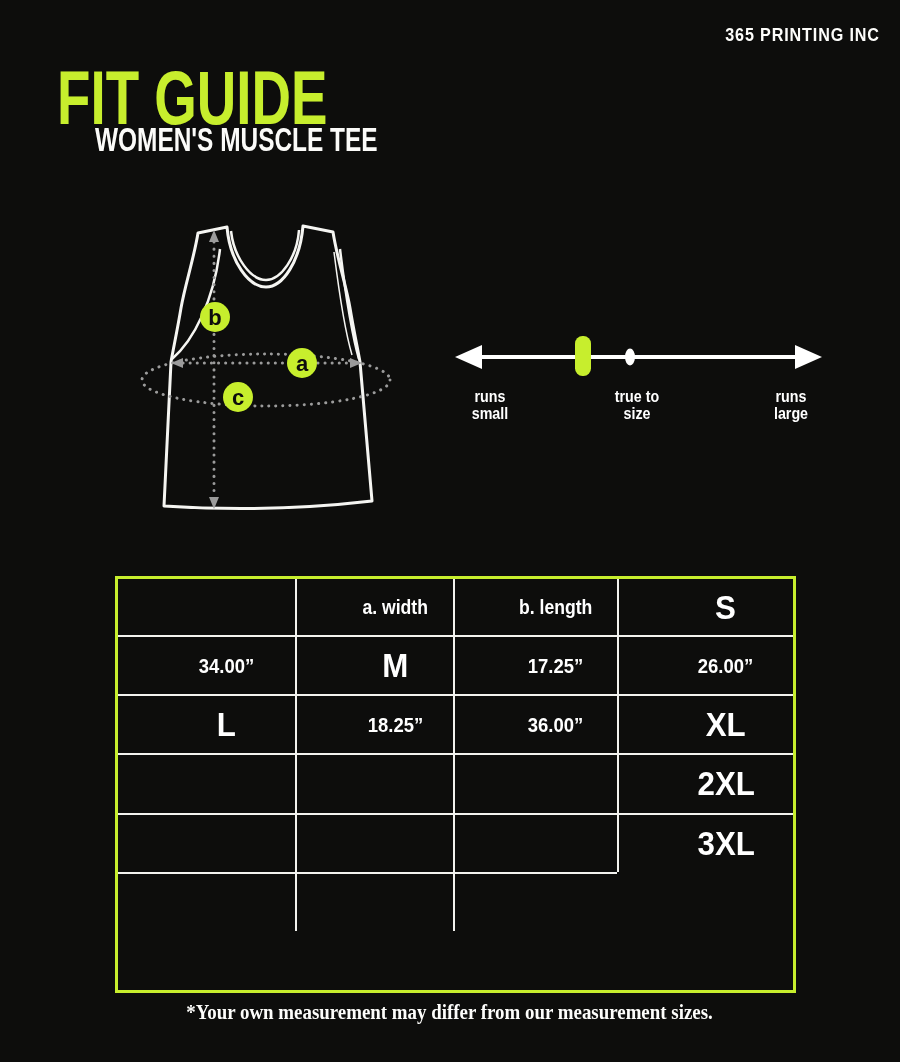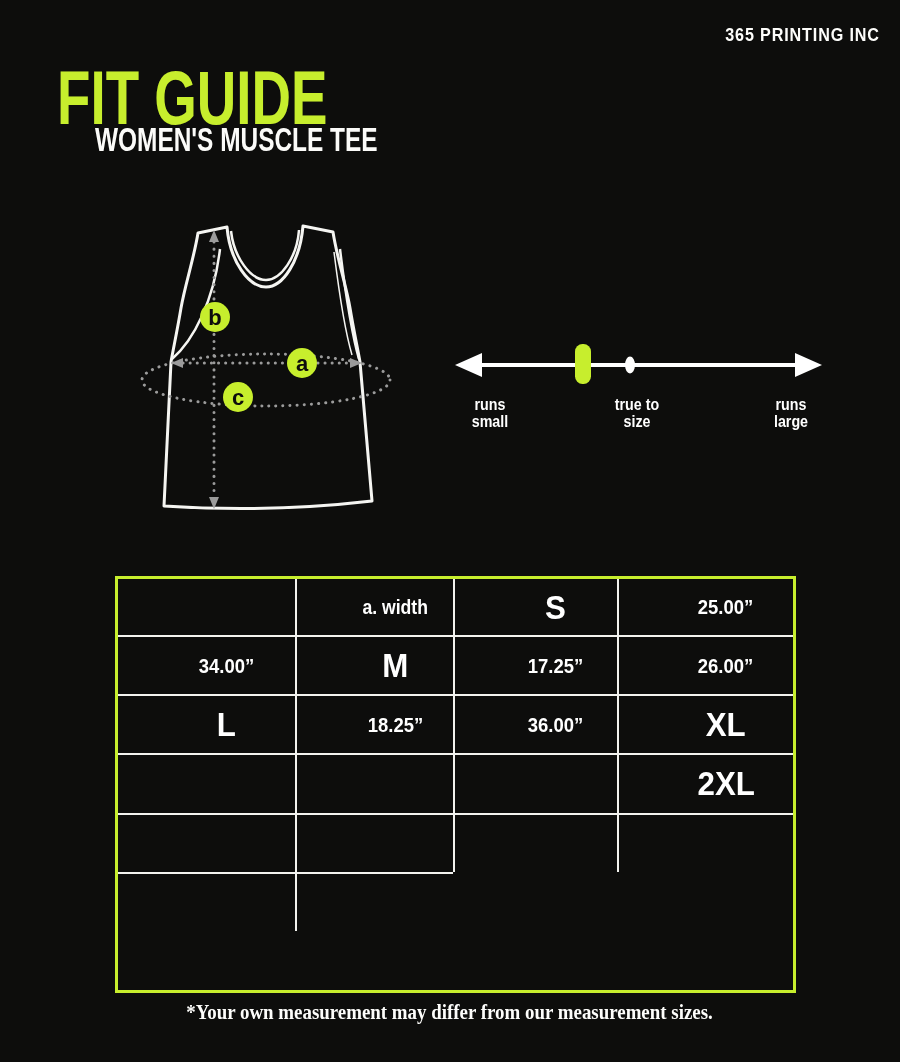--- a/index.html
+++ b/index.html
@@ -25,21 +25,21 @@
     font-size:76px;font-weight:bold;color:var(--green);
     transform:scaleX(0.72);transform-origin:left top;white-space:nowrap;
     letter-spacing:0px;
   }
   .subtitle{
     position:absolute;left:95px;top:121px;
     font-size:33px;font-weight:bold;color:#fbfbf9;
     transform:scaleX(0.74);transform-origin:left top;white-space:nowrap;
   }
   .shirt-wrap{position:absolute;left:120px;top:200px;width:320px;height:340px;}
-  .scale-wrap{position:absolute;left:450px;top:336px;width:380px;height:110px;}
+  .scale-wrap{position:absolute;left:450px;top:328px;width:380px;height:110px;}
   .scale-label{
     position:absolute;top:60px;width:90px;
     color:#fff;font-weight:bold;font-size:17px;line-height:1.02;
     text-align:center;transform:scaleX(0.84);white-space:nowrap;
   }
   .scale-label span{display:block;}
   .lbl-left{left:-5px;}
   .lbl-center{left:142px;}
   .lbl-right{left:296px;}
 
@@ -142,28 +142,28 @@
     </div>
   </div>
 
   <div class="size-table">
     <div class="cell th">
         <span></span>
       </div>
     <div class="cell th">
         <span>a. width</span>
       </div>
+    <div class="cell th">
+        <span>b. length</span>
+      </div>
 
     <div class="cell sz">
         <span>S</span>
       </div>
     <div class="cell val">
-        <span>25.00”</span>
-      </div>
-    <div class="cell val">
         <span>34.00”</span>
       </div>
 
     <div class="cell sz">
         <span>M</span>
       </div>
     <div class="cell val">
         <span>17.25”</span>
       </div>
     <div class="cell val">
@@ -199,20 +199,23 @@
     <div class="cell val">
         <span></span>
       </div>
     <div class="cell val">
         <span></span>
       </div>
     <div class="cell val">
         <span></span>
       </div>
 
+    <div class="cell sz">
+        <span>3XL</span>
+      </div>
     <div class="cell val">
         <span></span>
       </div>
     <div class="cell val">
         <span></span>
       </div>
     <div class="cell val">
         <span></span>
       </div>
   </div>

